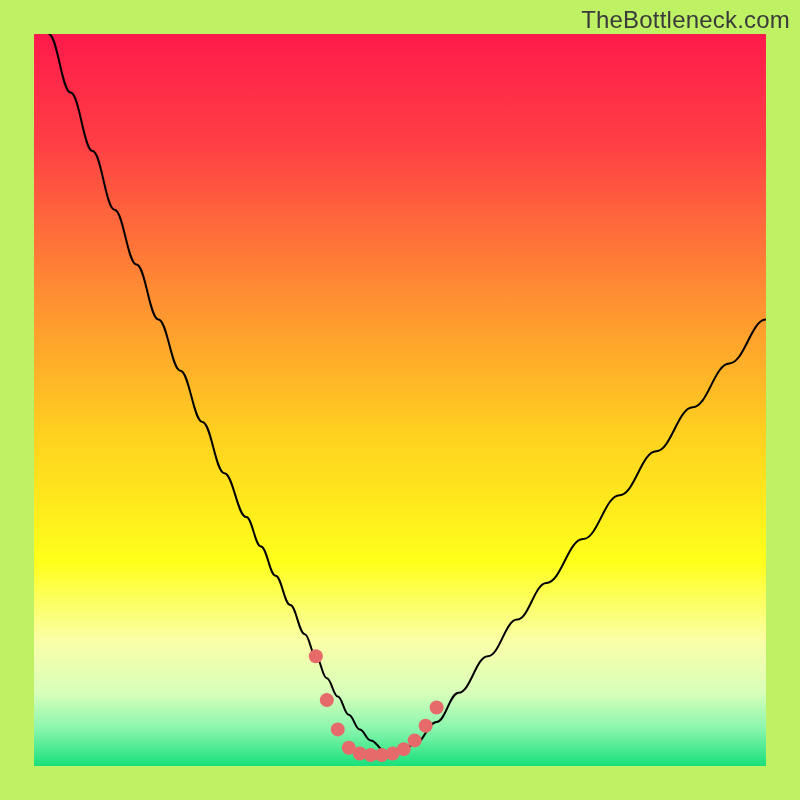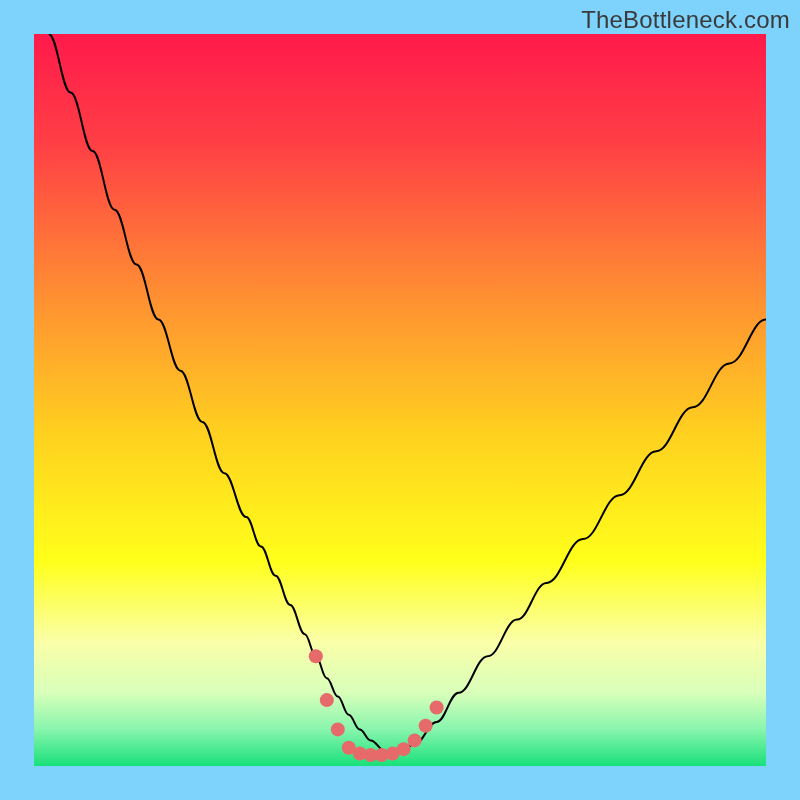--- a/index.html
+++ b/index.html
@@ -10,21 +10,21 @@
     overflow: hidden;
     background: #000;
     font-family: Arial, Helvetica, sans-serif;
   }
   .frame {
     position: absolute;
     left: 0;
     top: 0;
     width: 800px;
     height: 800px;
-    background: #7dd3fc;
+    background: #bef264;
   }
   .plot {
     position: absolute;
     left: 34px;
     top: 34px;
     width: 732px;
     height: 732px;
     overflow: hidden;
   }
   .watermark {

